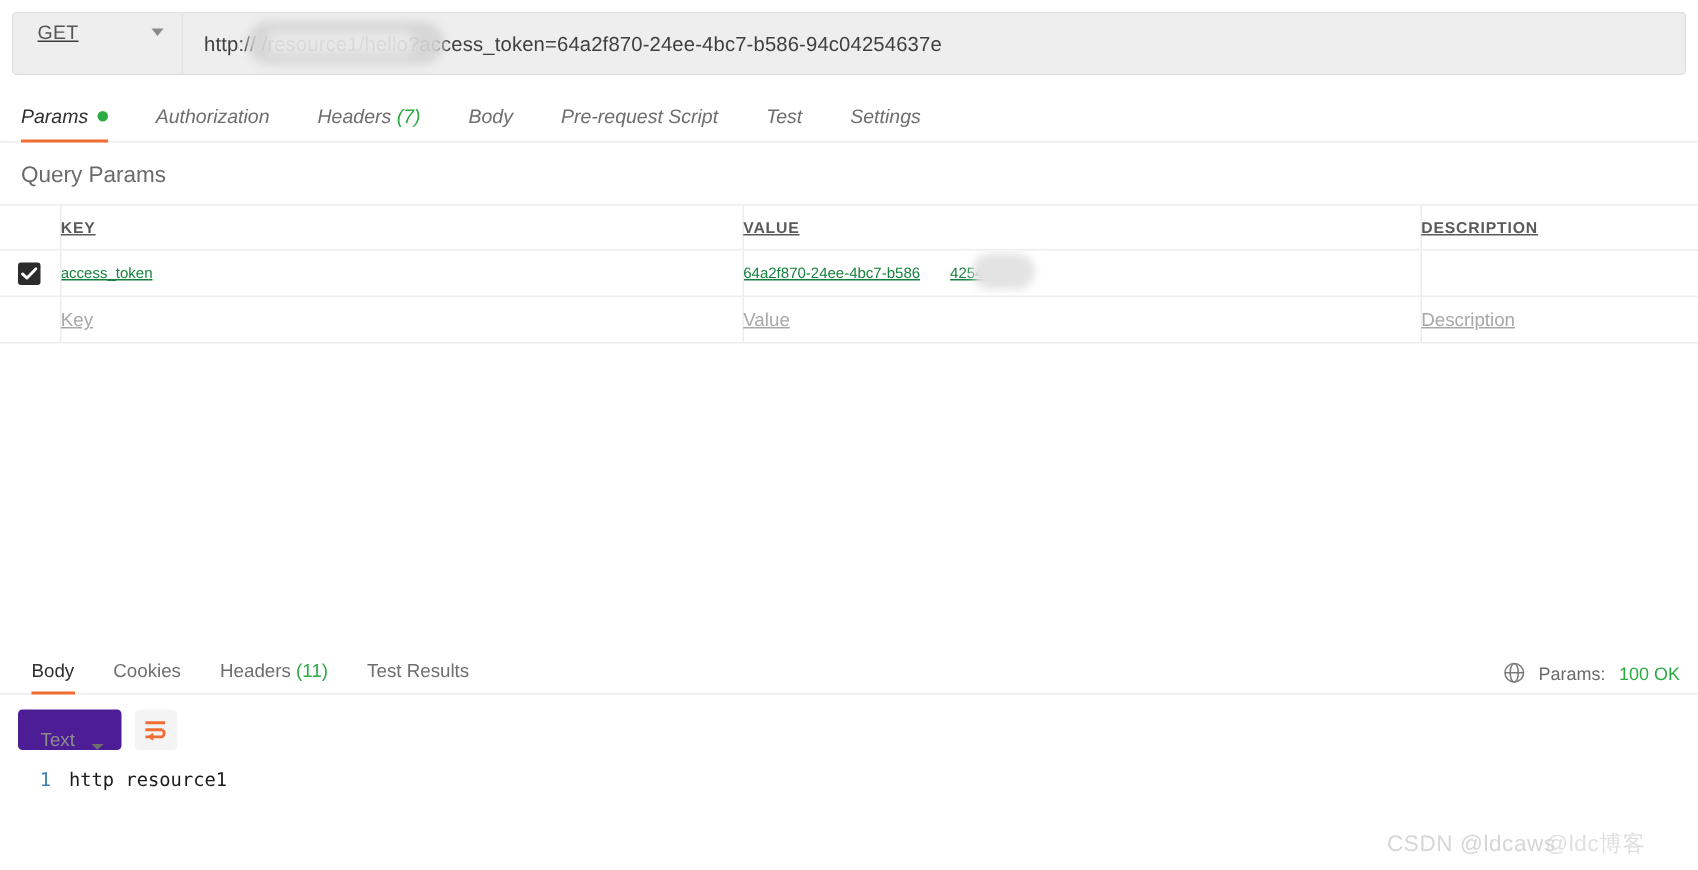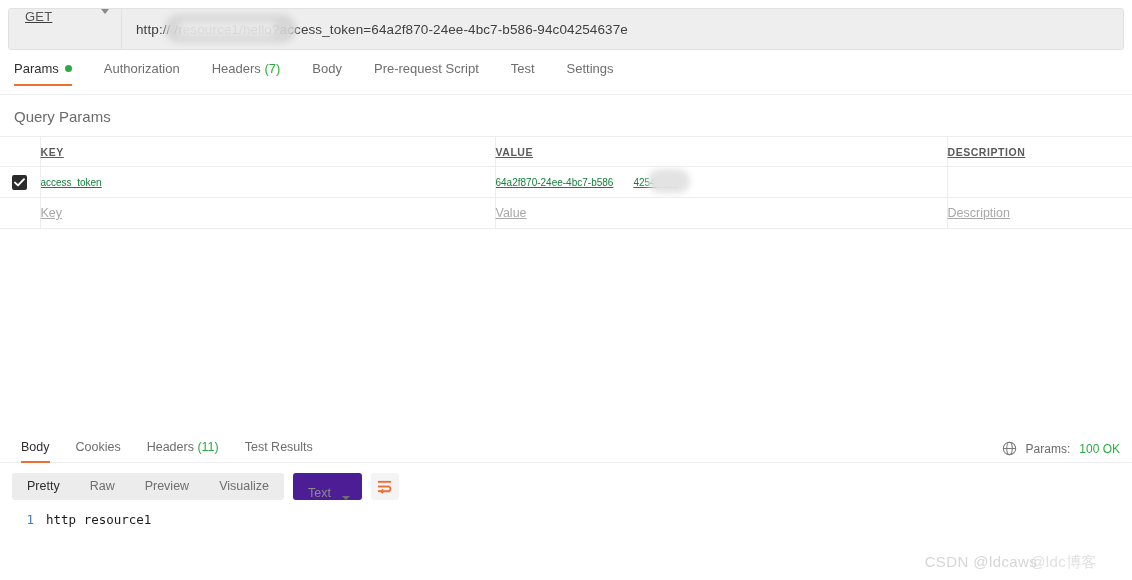--- a/index.html
+++ b/index.html
@@ -24,21 +24,21 @@
     margin: 8px 8px 0 8px;
     height: 40px;
     border: 1px solid #e1e1e1;
     border-radius: 3px;
     background: #eeeeee;
     overflow: hidden;
   }
   .method-select {
     width: 113px;
     display: flex;
-    align-items: flex-start;
+    align-items: center;
     justify-content: space-between;
     padding: 0 12px 16px 16px;
     border-right: 1px solid #e1e1e1;
     background: #eeeeee;
     cursor: pointer;
     box-sizing: border-box;
     text-decoration: underline;
   }
   .method-label {
     font-size: 13px;
@@ -85,26 +85,27 @@
     left: 14px; top: 7px;
     width: 96px; height: 15px;
     background: #e8e8e8;
     border-radius: 4px;
     filter: blur(2px);
   }
 
   
   .req-tabs {
     display: flex;
-    align-items: flex-start;
+    align-items: flex-end;
     height: 34px;
     margin: 11px 0 0 0;
     padding-left: 14px;
     border-bottom: 1px solid #ededed;
     box-sizing: border-box;
+    font-style: italic;
   }
   .req-tab {
     position: relative;
     padding: 0 0 9px 0;
     margin-right: 32px;
     font-size: 13px;
     color: #6e6e6e;
     white-space: nowrap;
     cursor: pointer;
   }
@@ -438,26 +439,20 @@
         <circle cx="8" cy="8" r="6.6" fill="none" stroke="#7a7a7a" stroke-width="1.1"></circle>
         <ellipse cx="8" cy="8" rx="2.9" ry="6.6" fill="none" stroke="#7a7a7a" stroke-width="1.1"></ellipse>
         <line x1="1.4" y1="8" x2="14.6" y2="8" stroke="#7a7a7a" stroke-width="1.1"></line>
       </svg>
       <span>Params:</span>
       <span class="status-code">100 OK</span>
     </div>
   </div>
 
   <div class="resp-toolbar">
-    <div class="seg-group">
-      <div class="seg active">Pretty</div>
-      <div class="seg">Raw</div>
-      <div class="seg">Preview</div>
-      <div class="seg">Visualize</div>
-    </div>
 
     <div class="fmt-select">
       <span class="fmt-label">Text</span>
       <span class="caret-sm"></span>
     </div>
 
     <div class="wrap-btn">
       <svg width="17" height="15" viewBox="0 0 18 16">
         <line x1="2" y1="3" x2="16" y2="3" stroke="#ef6c33" stroke-width="2"></line>
         <line x1="2" y1="8" x2="14" y2="8" stroke="#ef6c33" stroke-width="2"></line>

